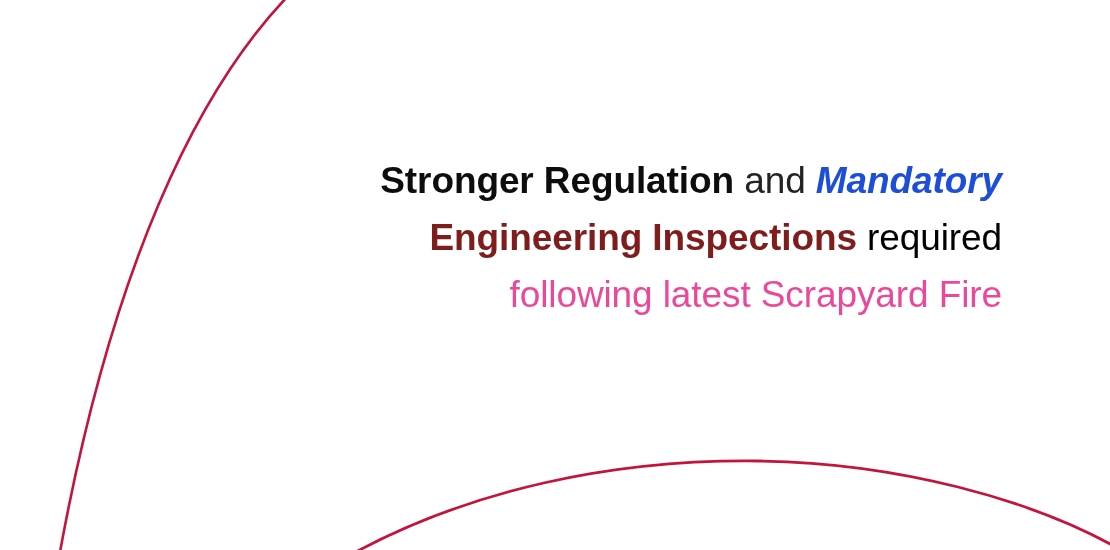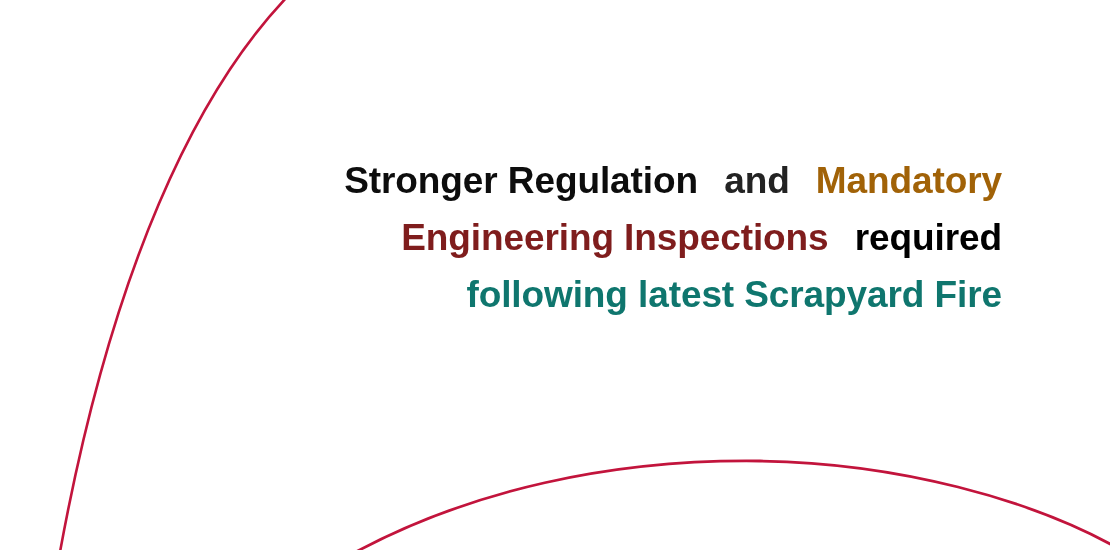--- a/index.html
+++ b/index.html
@@ -42,50 +42,49 @@
     display: block;
     font-size: 37px;
     line-height: 57px;
     letter-spacing: -0.1px;
     white-space: nowrap;
     color: #111111;
   }
 
   .seg {
     display: inline;
-    margin-left: 16px;
   }
   .seg-bold {
     font-weight: 700;
     color: #0d0d0d;
   }
   .seg-light {
-    font-weight: 700;
+    font-weight: 400;
     color: #232323;
   }
 </style>
 </head>
 <body>
 
 <div id="slide" style="background: rgb(255, 255, 255);">
 
   <svg id="arc-layer" viewBox="0 0 1110 550" width="1110" height="550" xmlns="http://www.w3.org/2000/svg">
     <path fill="none" stroke="#C2143C" stroke-width="2.6" stroke-linecap="round" d="M 288 -4 C 196 92 112 268 60 552"></path>
     <path fill="none" stroke="#C2143C" stroke-width="2.8" stroke-linecap="round" d="M 352 554 C 470 490 612 459 760 461 C 900 463 1030 500 1114 546"></path>
   </svg>
 
   <div id="headline">
 
     <span class="headline-line">
-      <span class="seg seg-bold" style="color: rgb(13, 13, 13);">Stronger Regulation</span><span class="seg seg-light" style="color: rgb(35, 35, 35);"> and </span><span class="seg seg-bold" style="color: #a16207;">Mandatory</span>
+      <span class="seg seg-bold" style="color: rgb(13, 13, 13);">Stronger Regulation</span><span class="seg seg-light" style="color: rgb(35, 35, 35);"> and </span><span class="seg seg-bold" style="color: #1d4ed8; font-style: italic;">Mandatory</span>
     </span>
 
     <span class="headline-line">
       <span class="seg seg-bold" style="color: #7f1d1d;">Engineering Inspections</span><span class="seg seg-light" style="color: #000000;"> required</span>
     </span>
 
     <span class="headline-line">
-      <span class="seg seg-light" style="color: #0f766e;">following latest Scrapyard Fire</span>
+      <span class="seg seg-light" style="color: #ec4899;">following latest Scrapyard Fire</span>
     </span>
 
   </div>
 
 </div>
 
 </body></html>

